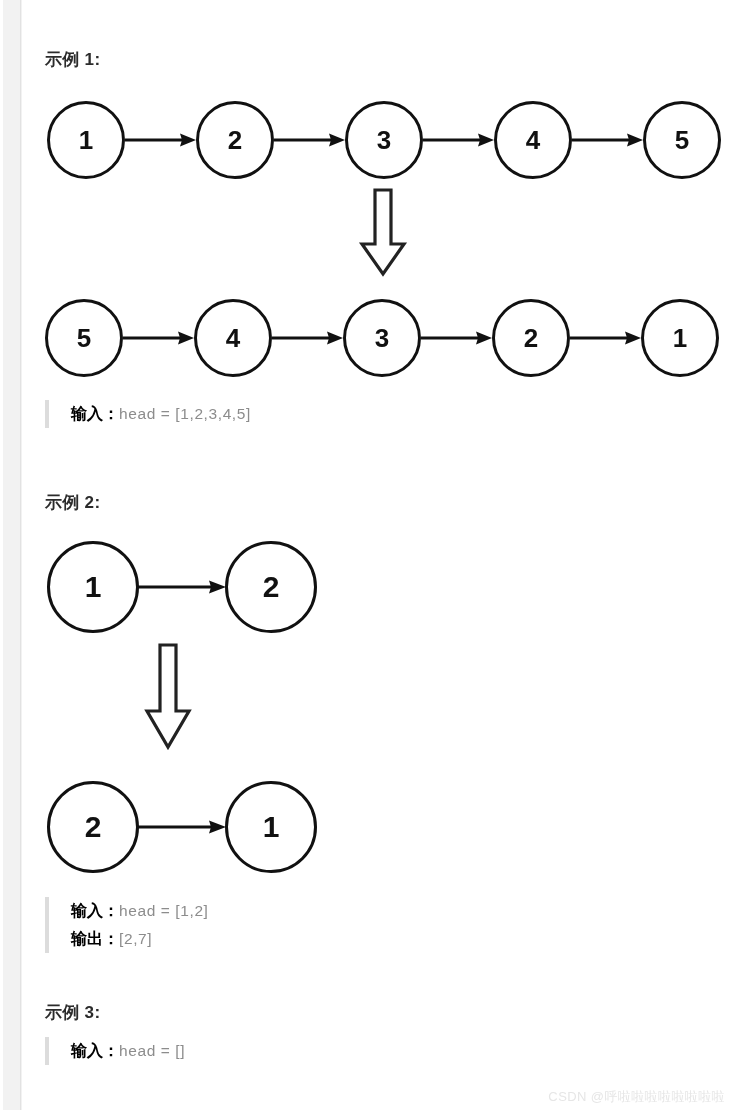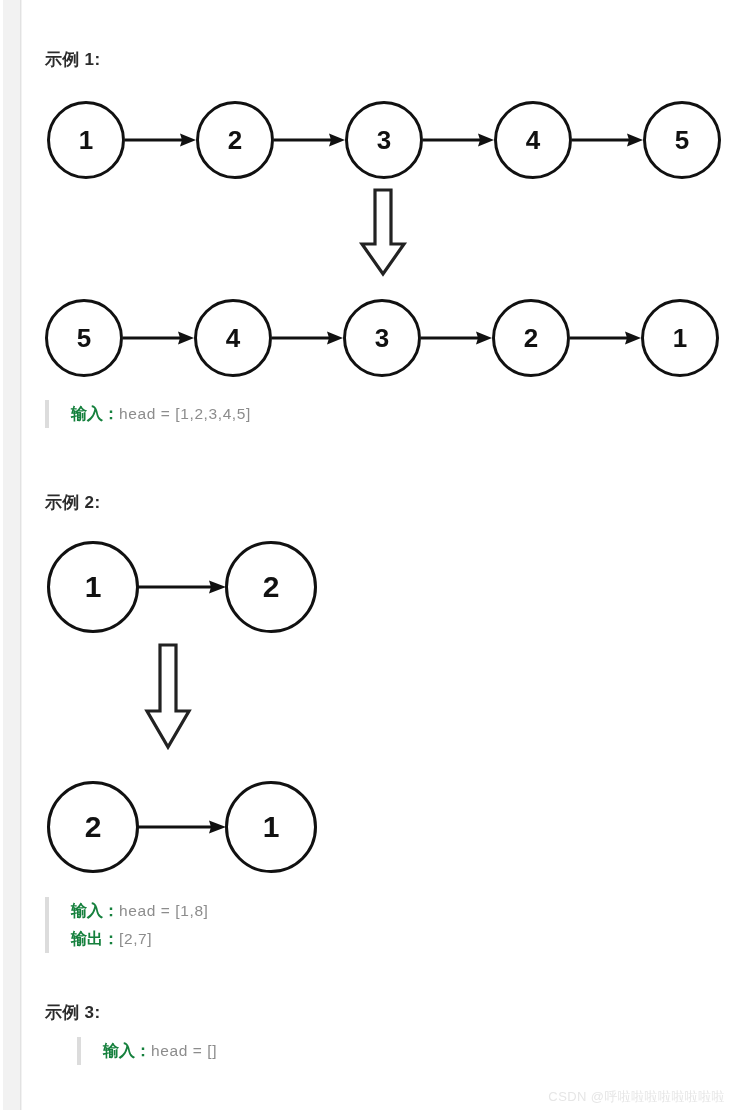--- a/index.html
+++ b/index.html
@@ -94,21 +94,21 @@
     box-sizing: border-box;
   }
   .io-line {
     white-space: nowrap;
     line-height: 28px;
     height: 28px;
     font-size: 16px;
   }
   .io-label {
     font-weight: bold;
-    color: #15803d;
+    color: #000000;
     font-family: Liberation Sans, sans-serif;
   }
   .io-code {
     font-family: Liberation Sans, sans-serif;
     color: #8c8c8c;
     font-size: 15.5px;
     letter-spacing: 0.6px;
   }
 
   
@@ -232,30 +232,30 @@
 
   <div class="h-arrow" style="left:138px; top:820px; width:88px;">
     <svg width="88" height="14" viewBox="0 0 88 14">
       <line x1="0" y1="7" x2="77" y2="7" stroke="#111" stroke-width="3"></line>
       <polygon points="88,7 71,0.5 73,7 71,13.5" fill="#111"></polygon>
     </svg>
   </div>
 
   <div class="io-block" style="left:45px; top:897px;">
     <div class="io-line">
-      <span class="io-label">输入：</span><span class="io-code">head = [1,8]</span>
+      <span class="io-label">输入：</span><span class="io-code">head = [1,2]</span>
     </div>
     <div class="io-line">
       <span class="io-label">输出：</span><span class="io-code">[2,7]</span>
     </div>
   </div>
 
   <div class="example-heading" style="left:45px; top:985px;margin-top:16px;">示例 3:</div>
 
-  <div class="io-block" style="left:45px; top:1037px;margin-left:32px;">
+  <div class="io-block" style="left:45px; top:1037px;">
     <div class="io-line">
       <span class="io-label">输入：</span><span class="io-code">head = []</span>
     </div>
   </div>
 
 </div>
 
 <div id="watermark">CSDN @呼啦啦啦啦啦啦啦啦</div>
 
 </body></html>

